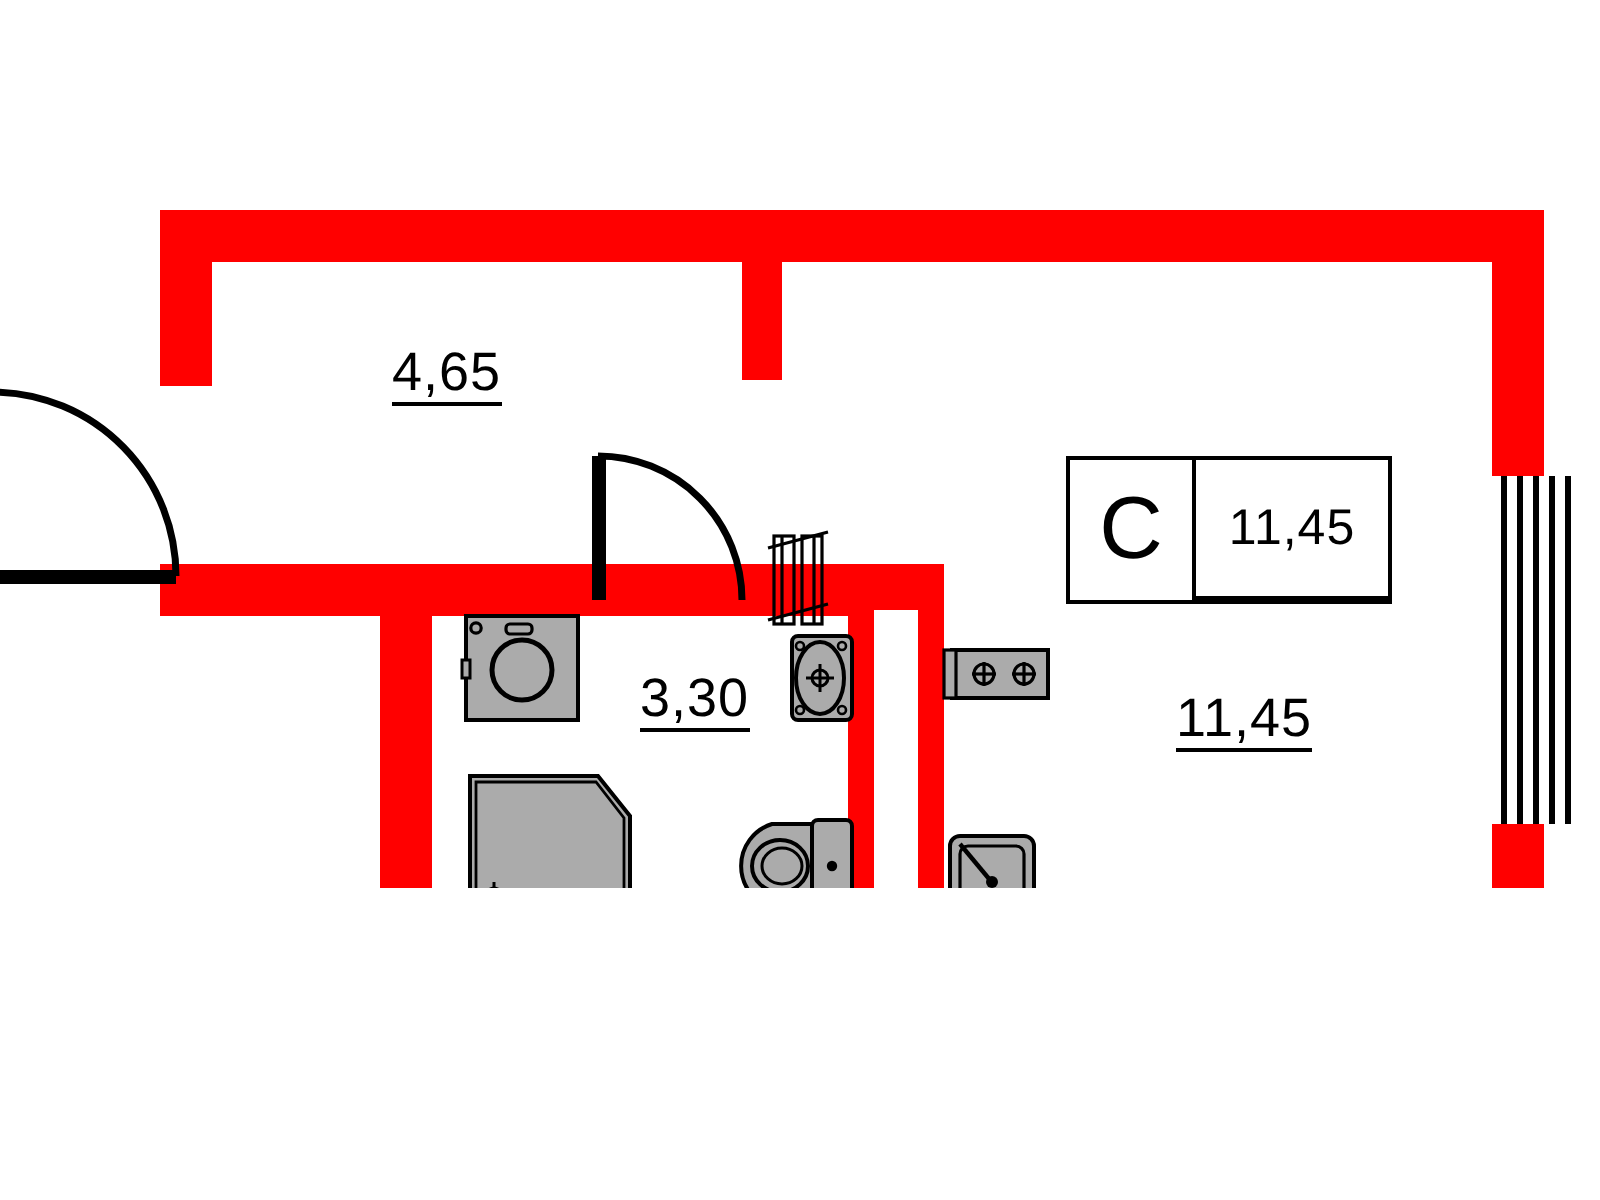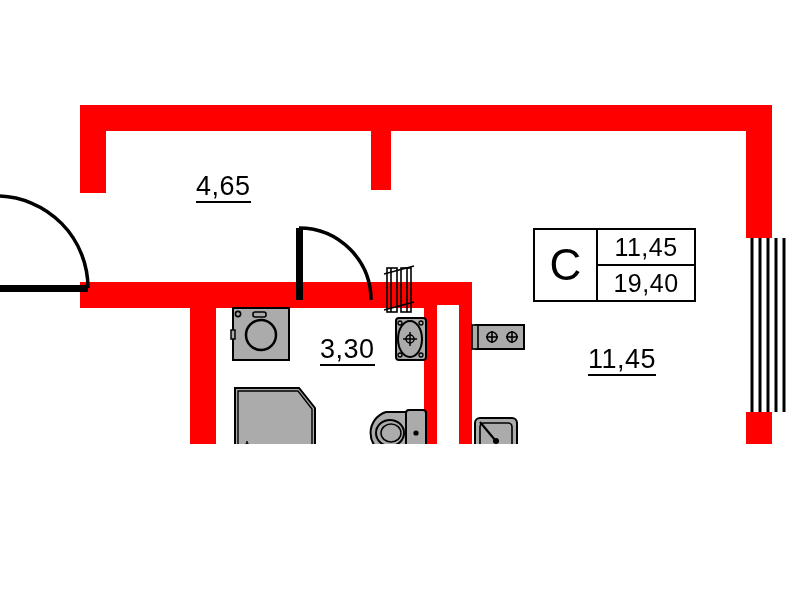--- a/index.html
+++ b/index.html
@@ -224,17 +224,16 @@
   <div class="area-label" id="label-bath">3,30</div>
 
   <div class="area-label" id="label-living">11,45</div>
 
   <div class="info-box">
     <div class="info-letter-cell">
       <span class="info-letter">С</span>
     </div>
     <div class="info-values">
       <div class="info-val top">11,45</div>
-      <div class="info-val">19,40</div>
     </div>
   </div>
 
 </div>
 
 </body></html>

